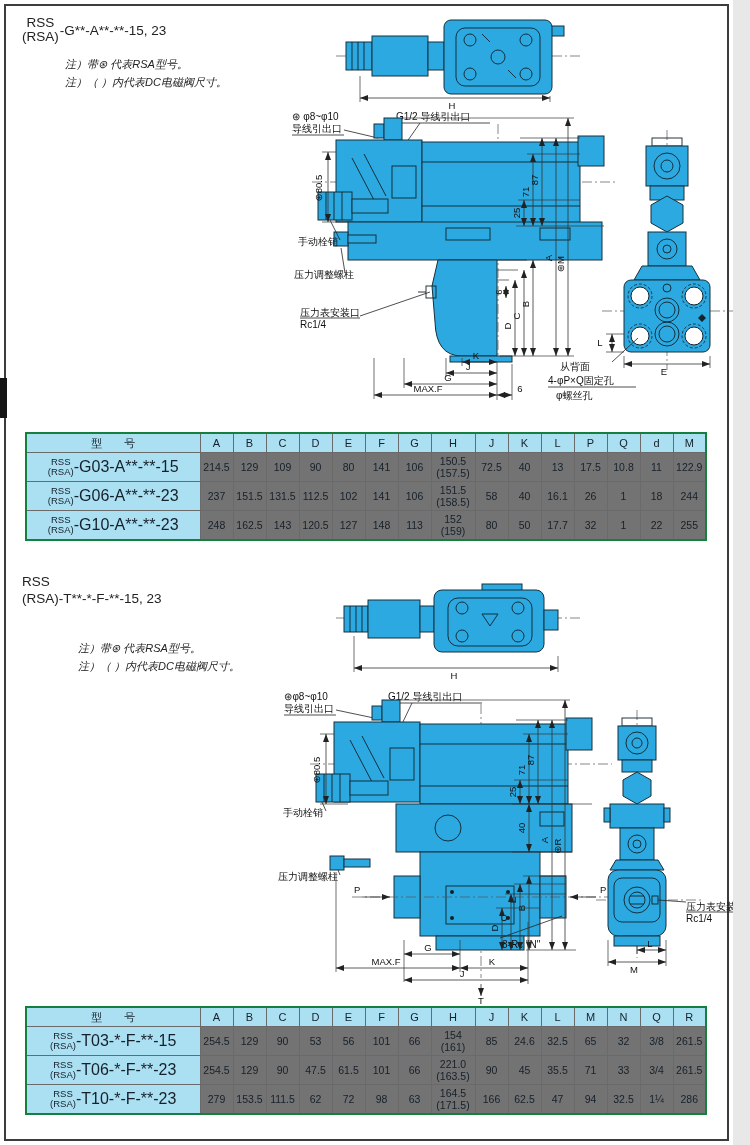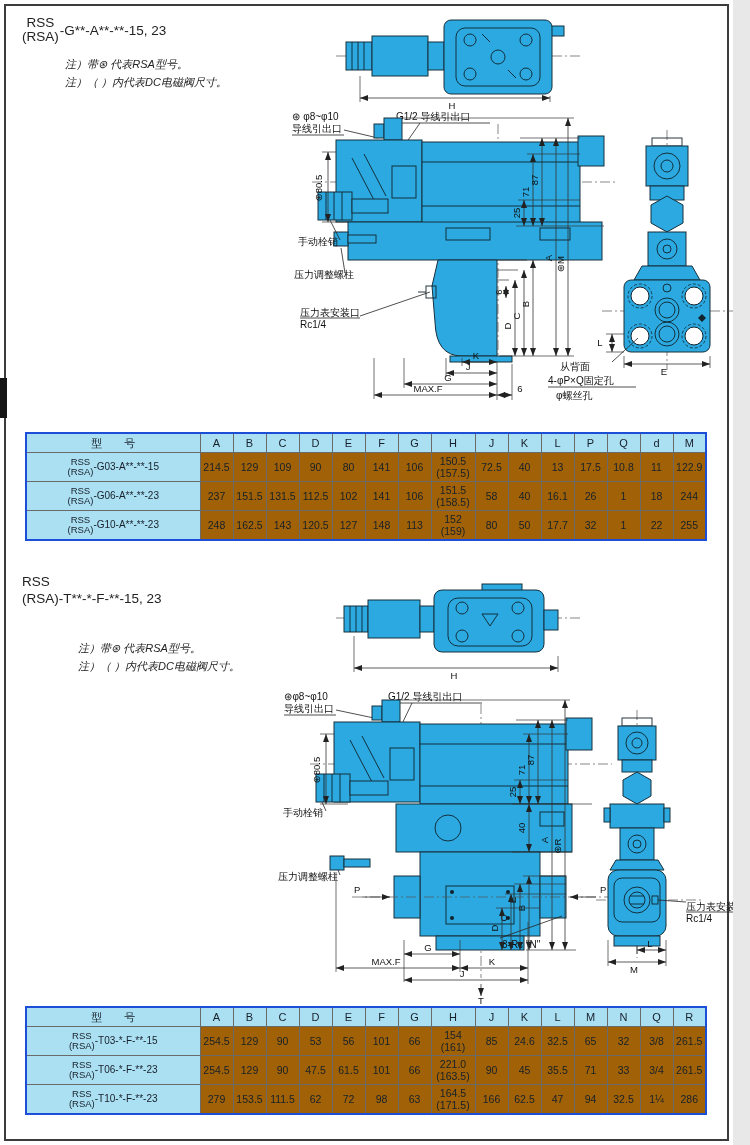--- a/index.html
+++ b/index.html
@@ -21,28 +21,28 @@
   .cl{stroke:#555;stroke-width:0.7;stroke-dasharray:10 3 2 3;fill:none;}
   .dsh{fill:none;stroke:#10222c;stroke-width:0.8;stroke-dasharray:3 2;}
   .dim{stroke:#333;stroke-width:0.8;fill:none;}
   .ext{stroke:#333;stroke-width:0.7;}
   .lead{stroke:#222;stroke-width:0.8;fill:none;}
   .ul{stroke:#222;stroke-width:0.8;}
   text.dimlab{font-family:"Liberation Sans",sans-serif;font-size:9.5px;fill:#111;}
   text.cnlab{font-family:"Liberation Sans",sans-serif;font-size:10px;fill:#111;}
 
   table.dim-table{position:absolute;border-collapse:collapse;table-layout:fixed;width:680px;
-      font-size:10.5px;border:2px solid #1d4ed8;background:#a16207;}
+      font-size:10.5px;border:2px solid #15803d;background:#737373;}
   table.dim-table th,table.dim-table td{border:1px solid #6a6a6a;text-align:center;padding:1px 1px;color:#16202a;}
   table.dim-table th{background:#ABDFF2;font-weight:normal;font-size:11px;height:16px;}
   table.dim-table td{white-space:pre-line;line-height:1.15;height:26px;}
   table.dim-table td.model-cell{background:#ABDFF2;text-align:left;}
   .model-cell .mwrap{display:flex;align-items:center;justify-content:center;}
   .model-cell .stack{font-size:9.5px;line-height:1.05;}
-  .model-cell .suffix{font-size:10px;}
+  .model-cell .suffix{font-size:16px;}
   col.c-model{width:174px;} col.c-h{width:44px;} col.c-n{width:33px;}
 
   .footnote{position:absolute;font-size:11px;color:#222;display:flex;align-items:center;}
   .frac{display:inline-flex;flex-direction:column;font-size:8.5px;line-height:1.15;margin-left:2px;text-align:left;}
 </style>
 </head>
 <body>
 
 <div class="page">
   <div class="page-border"></div>

